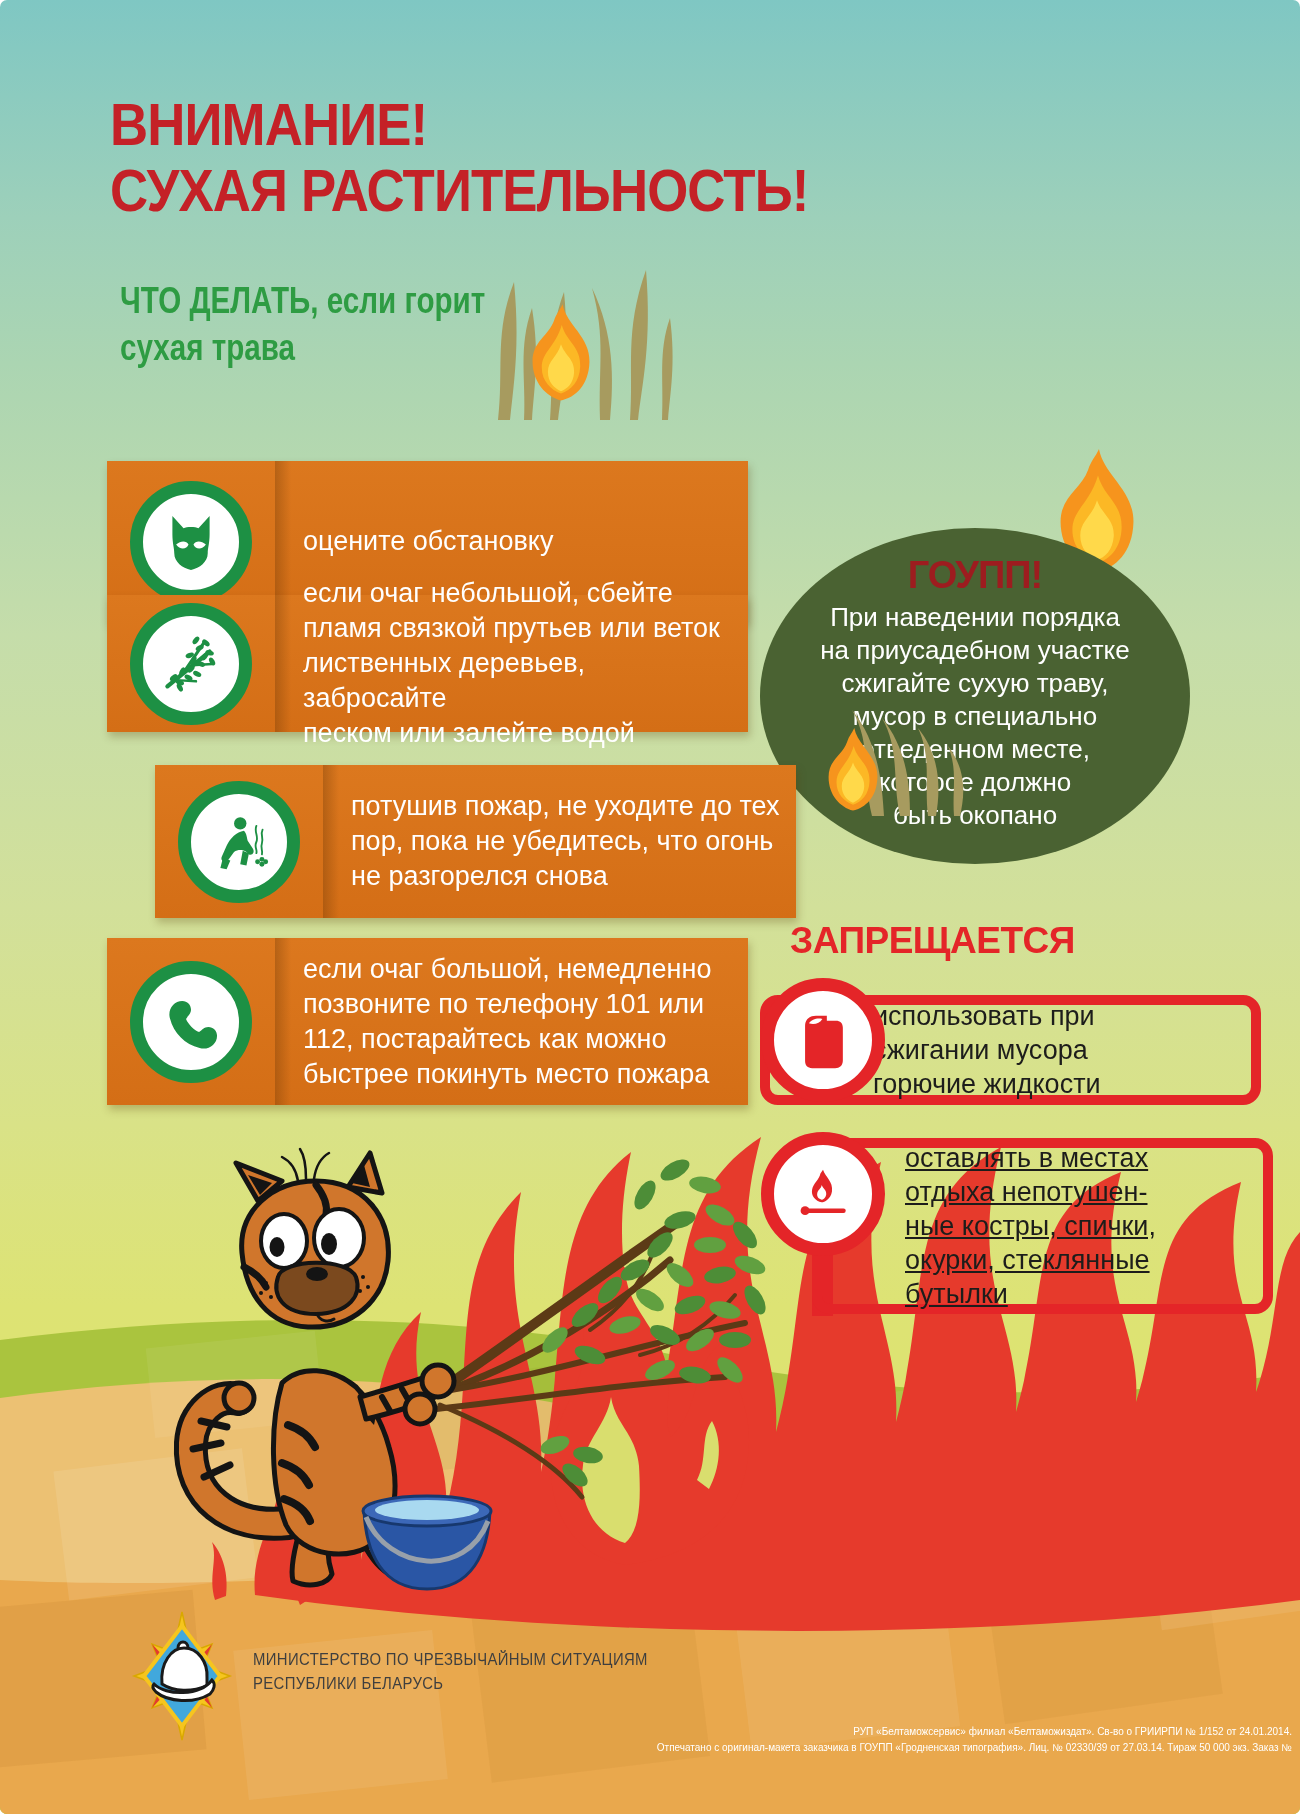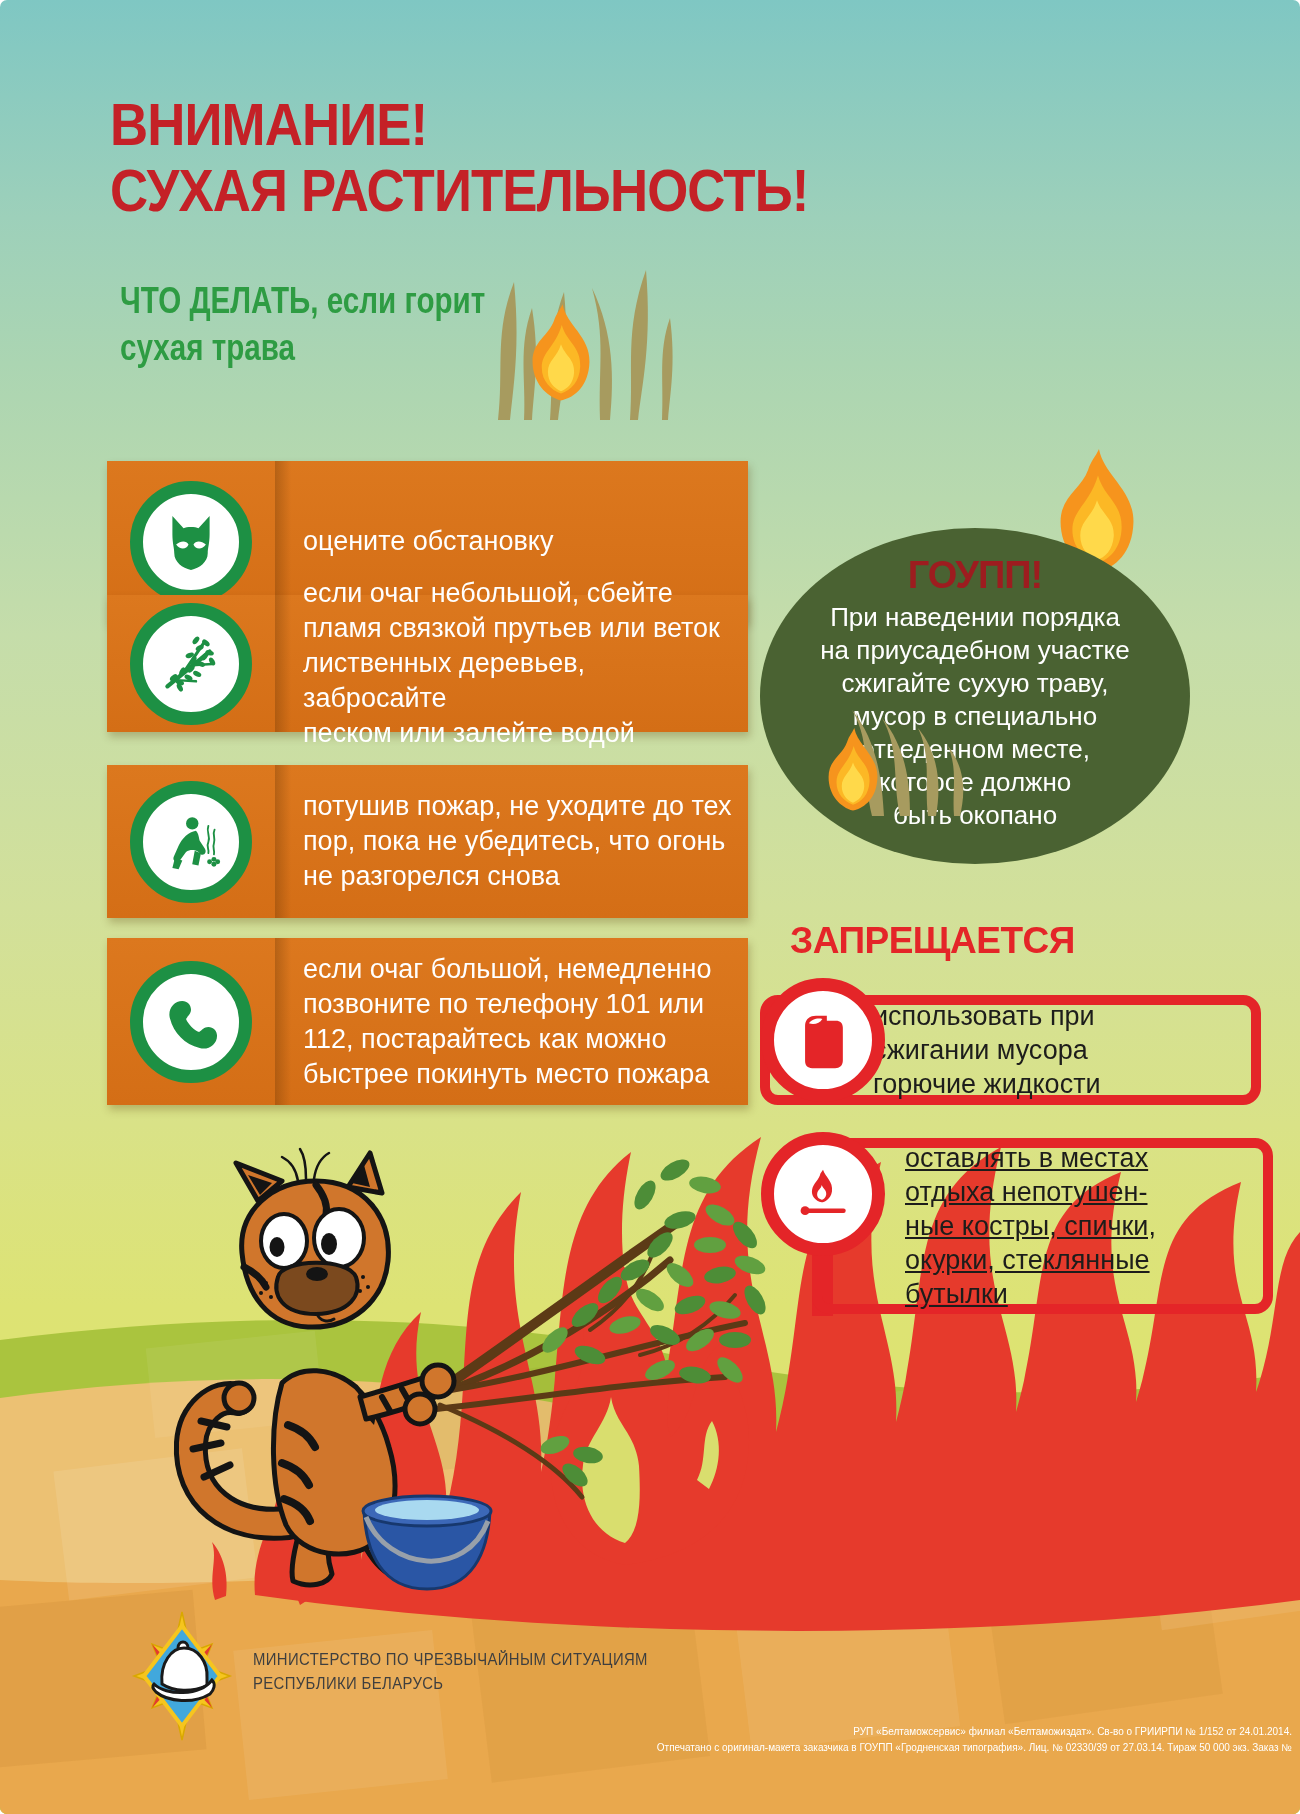--- a/index.html
+++ b/index.html
@@ -169,21 +169,21 @@
         </svg>
       </div>
     </div>
     <div class="step-shadow"></div>
     <div class="step-text preline">если очаг небольшой, сбейте
 пламя связкой прутьев или веток
 лиственных деревьев,  забросайте
 песком или залейте  водой</div>
   </div>
 
-  <div class="step" style="top:765px;height:153px;">
+  <div class="step" style="top:765px;height:153px;margin-left:48px;">
     <div class="step-iconbox">
       <div class="icon-circle">
         <svg width="62" height="62" viewBox="-50 -50 100 100">
           <circle cx="2" cy="-30" r="10" fill="#1d9044"></circle>
           <path fill="#1d9044" d="M8,-18 C-4,-16 -14,-6 -20,6 L-28,24 C-30,30 -24,34 -18,30 L-8,16 C-2,12 6,12 12,16 L16,20 C22,22 26,16 22,10 L14,-2 C12,-10 12,-14 8,-18 Z"></path>
           <path fill="#1d9044" d="M-26,26 L-30,42 L-20,44 L-14,30 Z"></path>
           <path fill="#1d9044" d="M6,14 L2,36 L12,38 L16,18 Z"></path>
           <g stroke="#1d9044" stroke-width="3" fill="none" stroke-linecap="round">
             <path d="M28,-26 C24,-16 32,-10 28,0 C24,8 30,12 28,18"></path>
             <path d="M38,-20 C34,-12 40,-6 37,2 C34,10 39,14 37,20"></path>

